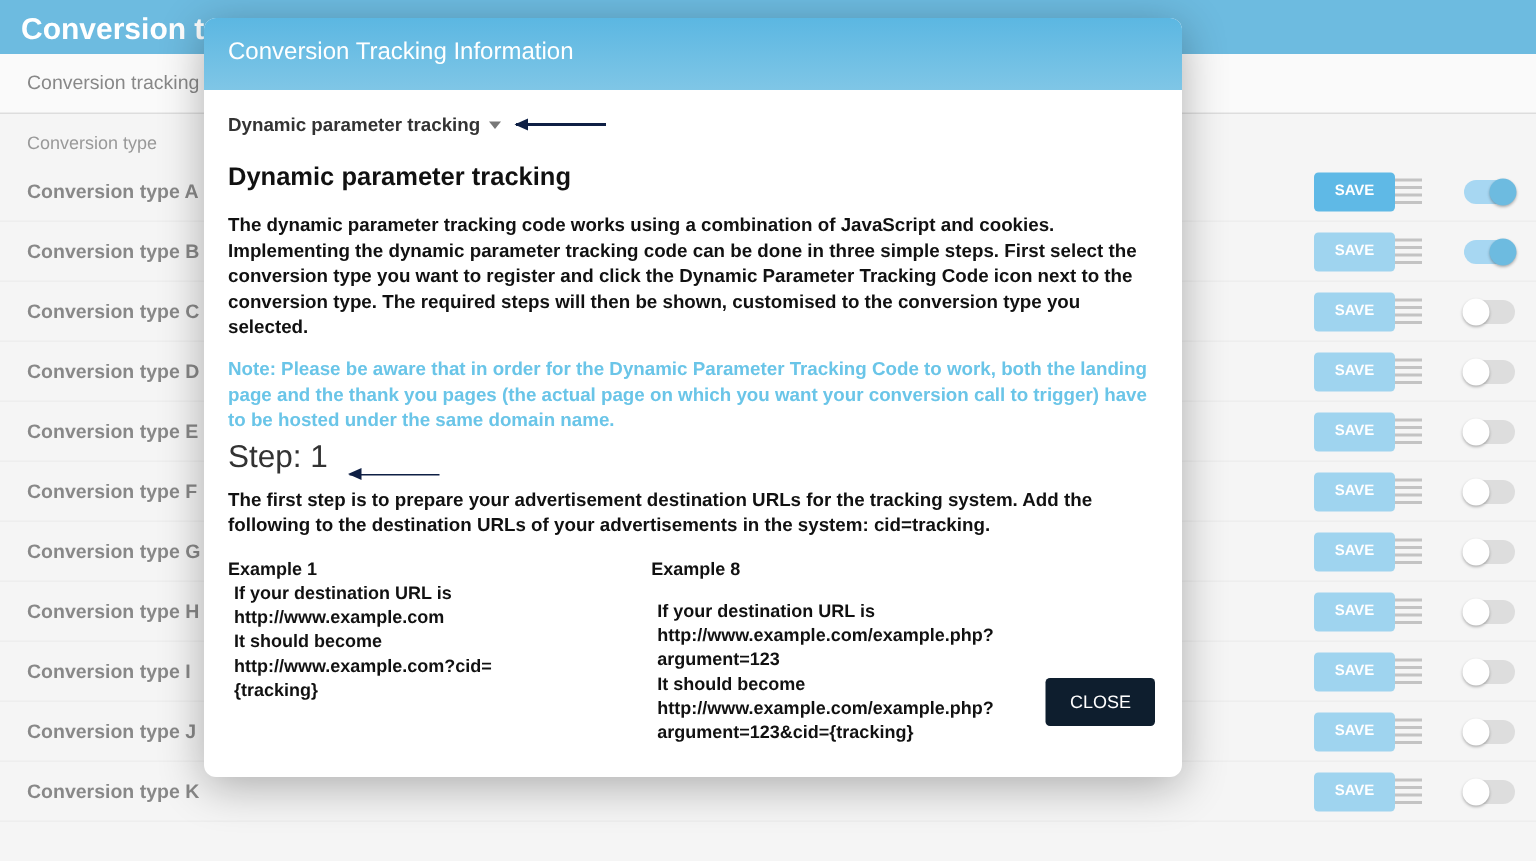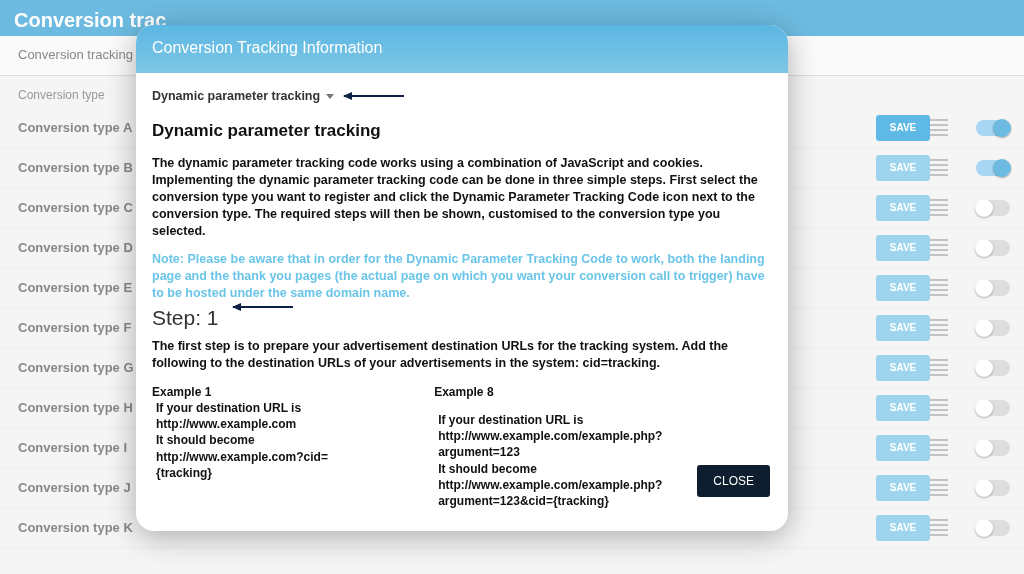--- a/index.html
+++ b/index.html
@@ -18,36 +18,36 @@
   .row .menu-icn span { height: 2px; background: #888; }
   .row .toggle { width: 34px; height: 16px; border-radius: 10px; position: relative; cursor: pointer; }
   .row .toggle.on { background: #a7d7f2; }
   .row .toggle.off { background: #ddd; }
   .row .toggle .knob { position: absolute; top: -1px; width: 18px; height: 18px; border-radius: 50%; background: #fff; box-shadow: 0 1px 2px rgba(0,0,0,.3); }
   .row .toggle.on .knob { right: -1px; background: #6dbbe0; }
   .row .toggle.off .knob { left: -1px; }
   .row.first .save-btn { background: #5fb9e6; }
 
   
-  .modal { position: absolute; top: 25px; left: 136px; width: 652px; height: 506px; background: #fff; border-radius: 18px; box-shadow: 0 6px 30px rgba(0,0,0,.3); overflow: hidden; }
+  .modal { position: absolute; top: 12px; left: 136px; width: 652px; height: 506px; background: #fff; border-radius: 8px; box-shadow: 0 6px 30px rgba(0,0,0,.3); overflow: hidden; }
   .modal-head { height: 48px; background: linear-gradient(#5bb7e2, #7fc6e6); color: #fff; font-size: 16px; padding: 14px 16px; }
   .modal-body { height: 438px; overflow-y: auto; padding: 16px 20px 64px 16px; position: relative; }
   .modal-body::-webkit-scrollbar { width: 6px; }
   .modal-body::-webkit-scrollbar-thumb { background: #bbb; }
 
   .crumb-row { display: flex; align-items: center; gap: 10px; margin-bottom: 18px; }
   .crumb { font-size: 12.5px; font-weight: bold; color: #333; display: flex; align-items: center; gap: 6px; cursor: pointer; }
   .caret { width: 0; height: 0; border-left: 4px solid transparent; border-right: 4px solid transparent; border-top: 5px solid #777; }
   .arrow-right { width: 60px; height: 1.5px; background: #0e1f44; position: relative; }
   .arrow-right::before { content: ''; position: absolute; left: -1px; top: -3.5px; width: 0; height: 0; border-top: 4.5px solid transparent; border-bottom: 4.5px solid transparent; border-right: 9px solid #0e1f44; }
 
   h2.section-title { font-size: 17px; font-weight: bold; margin-bottom: 14px; color: #111; }
   .para { font-size: 12.5px; font-weight: bold; color: #111; line-height: 1.35; margin-bottom: 12px; }
   .note { font-size: 12.5px; font-weight: bold; color: #6ac5e8; line-height: 1.35; margin-bottom: 4px; }
-  .step-hd-row { display: flex; align-items: flex-start; gap: 14px; margin: 2px 0 8px; }
+  .step-hd-row { display: flex; align-items: flex-end; gap: 14px; margin: 2px 0 8px; }
   .step-hd { font-size: 21px; color: #333; font-weight: normal; }
 
   .examples { display: flex; gap: 22px; margin: 6px 0 10px; }
   .ex { font-size: 12px; font-weight: bold; color: #111; line-height: 1.35; }
   .ex-lbl { display: inline-block; vertical-align: top; }
   .ex-body { display: inline-block; padding-left: 4px; max-width: 220px; }
 
   .close-btn { position: absolute; bottom: 14px; right: 18px; background: #0e1e2e; color: #fff; border: none; padding: 9px 16px; font-size: 12px; border-radius: 3px; cursor: pointer; margin-top: 20px; }
 </style>
 </head>

